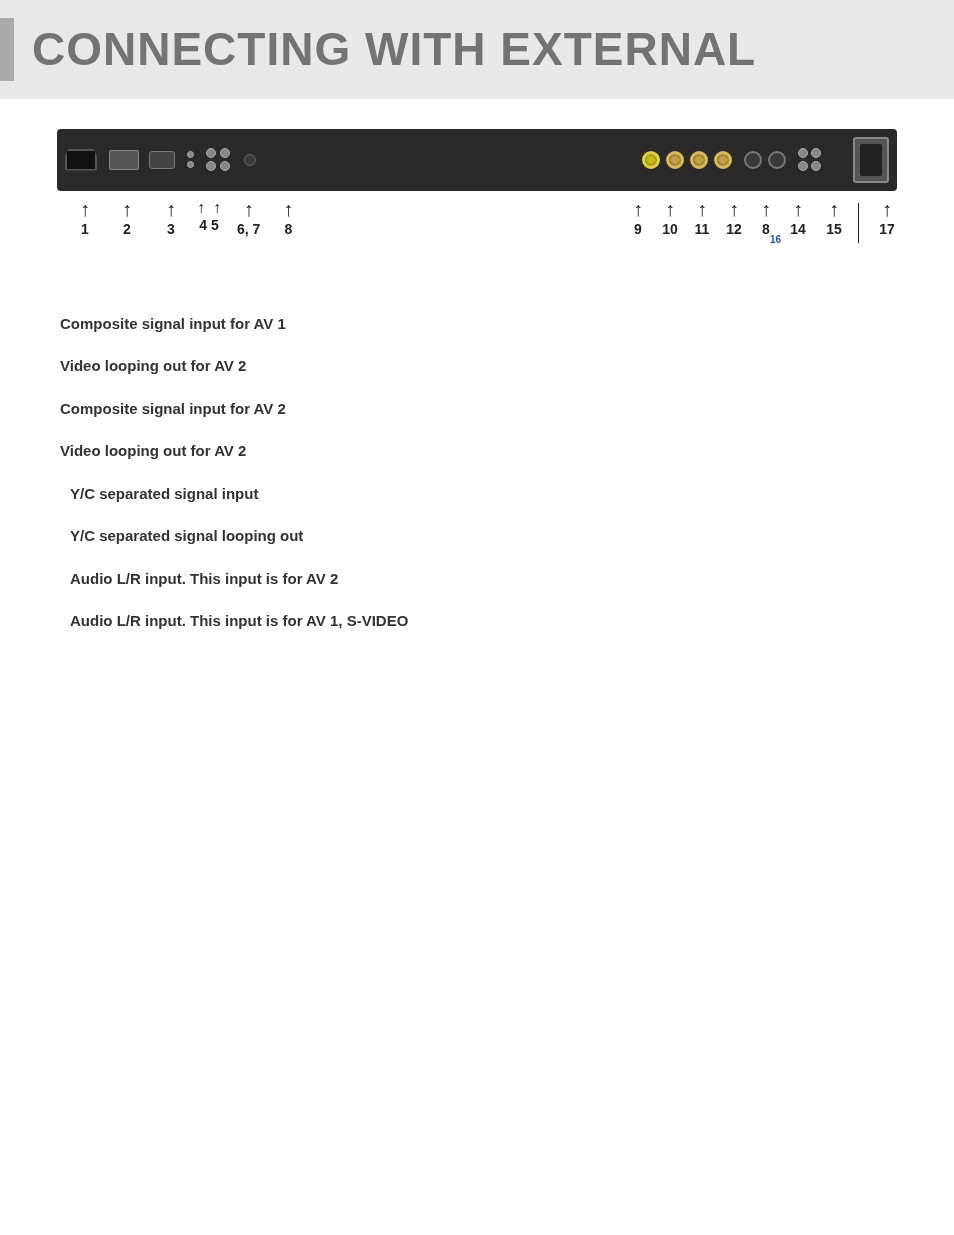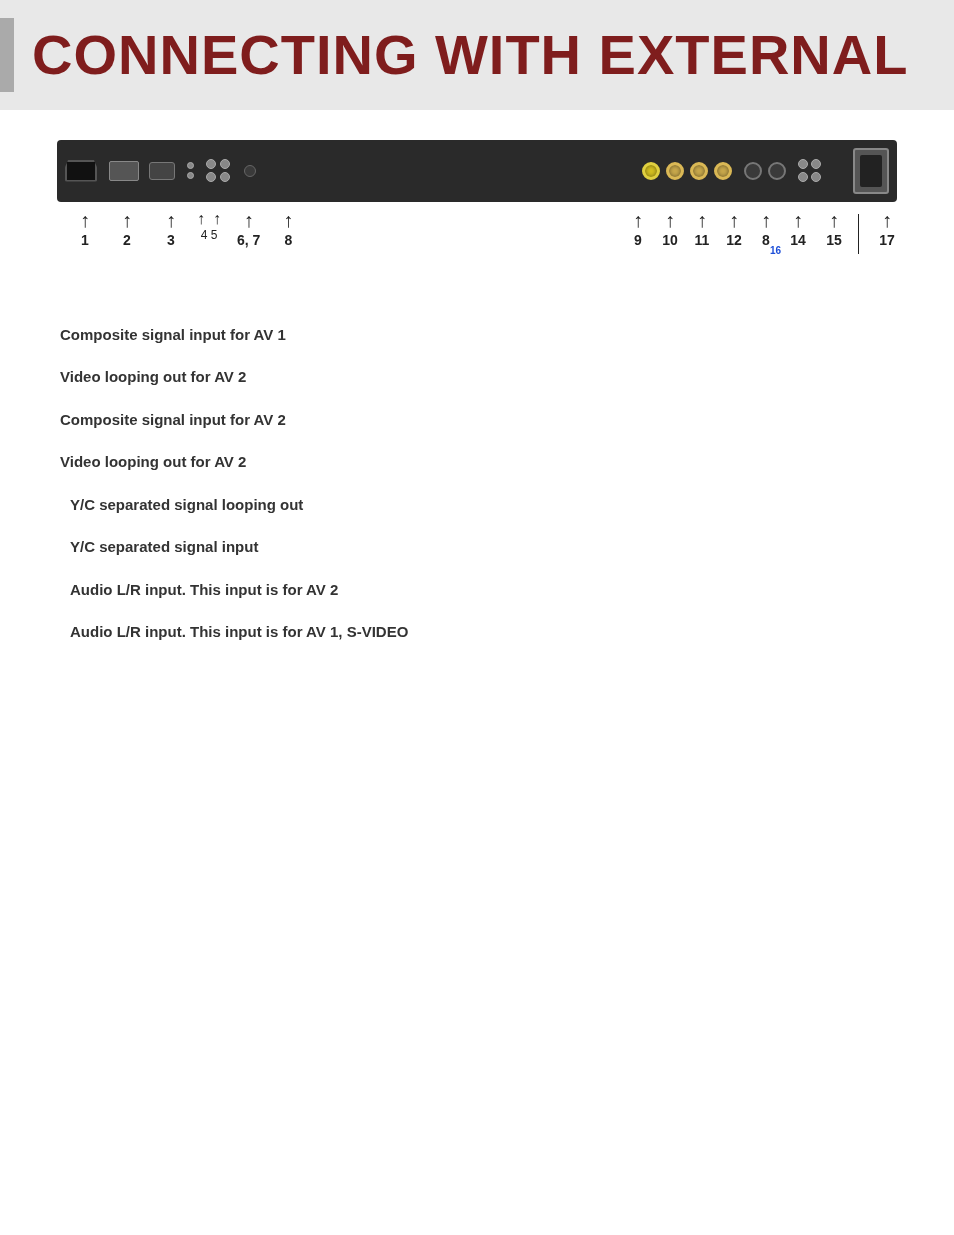--- a/index.html
+++ b/index.html
@@ -19,24 +19,24 @@
       padding: 18px 0 18px 0;
       margin-bottom: 30px;
     }
     .header-bar {
       width: 14px;
       background: #aaaaaa;
       margin-right: 18px;
       flex-shrink: 0;
     }
     .header-title {
-      font-size: 56px;
+      font-size: 46px;
       font-weight: 900;
       line-height: 1.1;
-      color: #7f1d1d;
+      color: #737373;
       padding: 6px 0;
       letter-spacing: 1px;
       text-align: right;
     }
 
     
     .content {
       padding: 0 50px;
     }
 
@@ -203,21 +203,21 @@
         <div class="arrow-item" style="margin-left:24px;">
           <span class="arrow-sym">↑</span>
           <span class="arrow-num">3</span>
         </div>
 
         <div style="display:flex;flex-direction:column;align-items:center;margin-left:16px;">
           <div style="display:flex;gap:8px;">
             <span class="arrow-sym">↑</span>
             <span class="arrow-sym">↑</span>
           </div>
-          <span class="arrow-num" style="font-size:12px;font-weight:normal;">4 5</span>
+          <span class="arrow-num" style="font-size:14px;font-weight:bold;">4 5</span>
         </div>
 
         <div class="arrow-item" style="margin-left:16px;">
           <span class="arrow-sym">↑</span>
           <span class="arrow-num">6, 7</span>
         </div>
 
         <div class="arrow-item" style="margin-left:18px;">
           <span class="arrow-sym">↑</span>
           <span class="arrow-num">8</span>
@@ -279,24 +279,24 @@
     <li>
       <span>Video looping out for AV 2</span>
     </li>
     <li>
       <span>Composite signal input for AV 2</span>
     </li>
     <li>
       <span>Video looping out for AV 2</span>
     </li>
     <li style="padding-left:10px;">
+      <span>Y/C separated signal input</span>
+    </li>
+    <li style="padding-left:10px;">
       <span>Y/C separated signal looping out</span>
-    </li>
-    <li style="padding-left:10px;">
-      <span>Y/C separated signal input</span>
     </li>
     <li style="padding-left:10px;">
       <span>Audio L/R input. This input is for AV 2</span>
     </li>
     <li style="padding-left:10px;">
       <span>Audio L/R input. This input is for AV 1, S-VIDEO</span>
     </li>
   </ul>
 
 </div>

